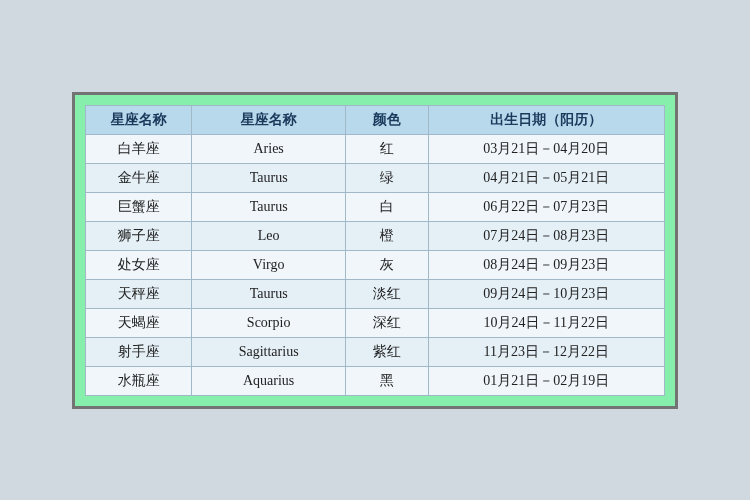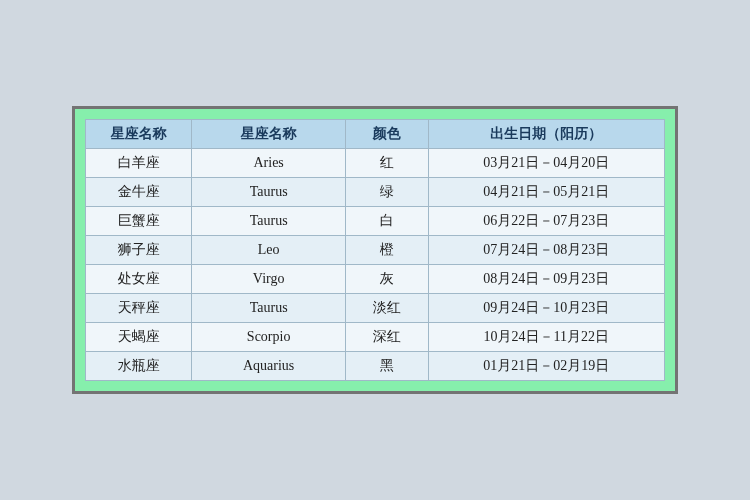--- a/index.html
+++ b/index.html
@@ -95,20 +95,26 @@
           <td>淡红</td>
           <td>09月24日－10月23日</td>
         </tr>
         <tr>
           <td>天蝎座</td>
           <td>Scorpio</td>
           <td>深红</td>
           <td>10月24日－11月22日</td>
         </tr>
         <tr>
+          <td>射手座</td>
+          <td>Sagittarius</td>
+          <td>紫红</td>
+          <td>11月23日－12月22日</td>
+        </tr>
+        <tr>
           <td>水瓶座</td>
           <td>Aquarius</td>
           <td>黑</td>
           <td>01月21日－02月19日</td>
         </tr>
       </tbody>
   </table>
 </div>
 
 </body></html>

